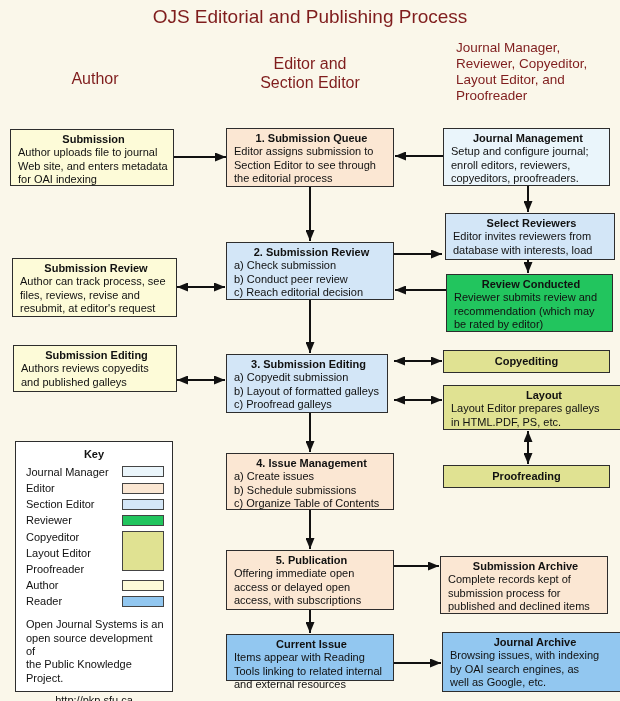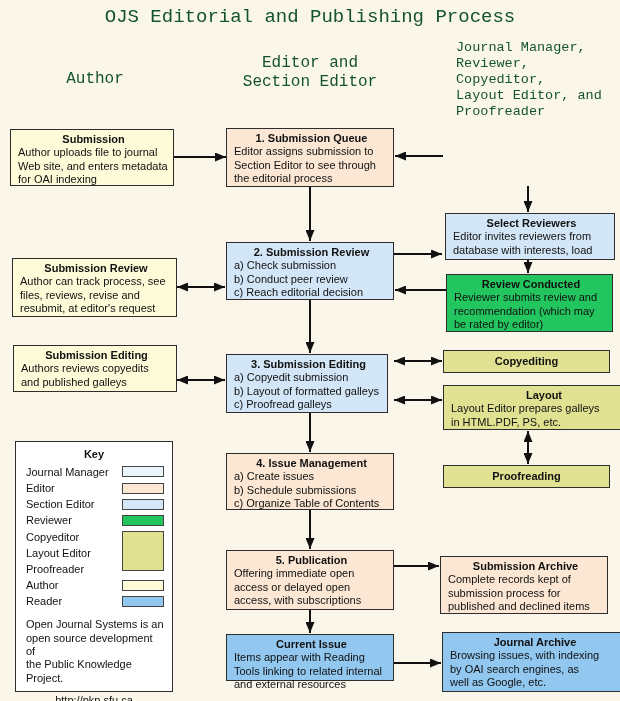--- a/index.html
+++ b/index.html
@@ -1,20 +1,20 @@
 <!DOCTYPE html>
 <html><head>
 <meta charset="utf-8">
 <style>
   html,body{margin:0;padding:0;}
   body{width:620px;height:701px;background:#FAF7EA;position:relative;overflow:hidden;
        font-family:"Liberation Sans",sans-serif;color:#111;}
   .stage{position:absolute;left:0;top:0;width:620px;height:701px;}
   svg.arrows{position:absolute;left:0;top:0;z-index:1;}
-  .hdr{position:absolute;z-index:2;font-family:Liberation Mono, monospace;color:#14532d;white-space:pre-line;}
+  .hdr{position:absolute;z-index:2;font-family:Liberation Sans, sans-serif;color:#7f1d1d;white-space:pre-line;}
   .title{left:0;top:6px;width:620px;text-align:center;font-size:19px;}
   .hdr-author{left:30px;top:70px;width:130px;text-align:center;font-size:16px;}
   .hdr-editor{left:225px;top:54px;width:170px;text-align:center;font-size:16px;line-height:19px;}
   .hdr-manager{left:456px;top:40px;width:150px;text-align:left;font-size:13.5px;line-height:16px;}
   .box{position:absolute;z-index:3;box-sizing:border-box;border:1.5px solid #2d2d2d;
        font-size:11px;line-height:13.4px;padding:3px 4px 2px 7px;}
   .box .t{font-weight:bold;text-align:center;}
   .box .b{white-space:pre-line;text-align:left;}
   .center-only{display:flex;align-items:center;justify-content:center;padding:0;}
   .c-author{background:#FDFBD8;}
@@ -83,20 +83,26 @@
 for OAI indexing</div>
   </div>
 
   <div class="box c-peach" style="left:226px;top:128px;width:168px;height:59px;">
     <div class="t">1. Submission Queue</div>
     <div class="b">Editor assigns submission to
 Section Editor to see through
 the editorial process</div>
   </div>
 
+  <div class="box c-paleblue" style="left:443px;top:128px;width:167px;height:58px;">
+    <div class="t">Journal Management</div>
+    <div class="b">Setup and configure journal;
+enroll editors, reviewers,
+copyeditors, proofreaders.</div>
+  </div>
 
   <div class="box c-blue" style="left:445px;top:213px;width:170px;height:47px;">
     <div class="t">Select Reviewers</div>
     <div class="b">Editor invites reviewers from
 database with interests, load</div>
   </div>
 
   <div class="box c-blue" style="left:226px;top:242px;width:168px;height:58px;">
     <div class="t">2. Submission Review</div>
     <div class="b">a) Check submission

